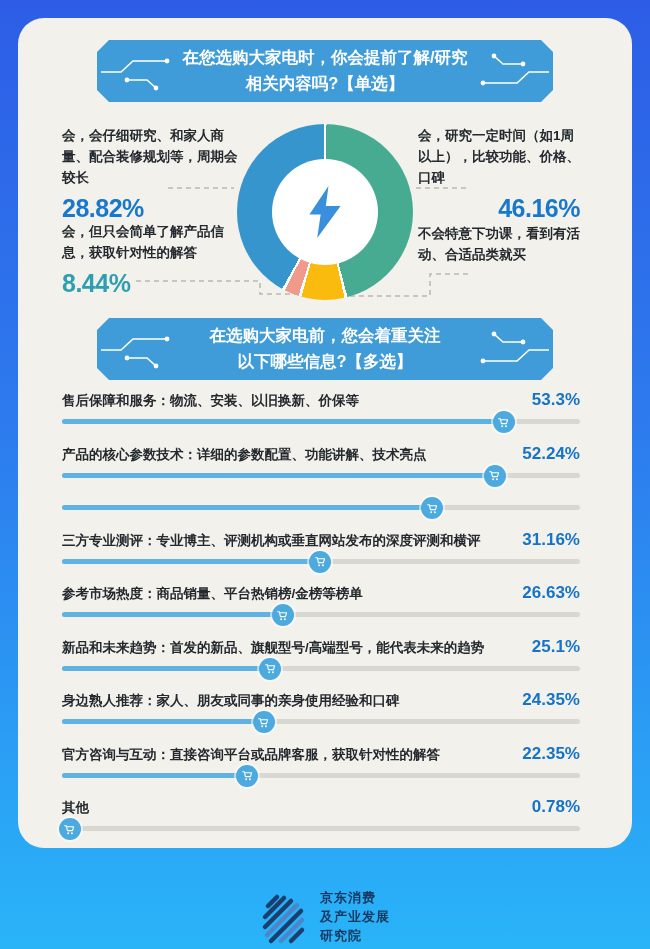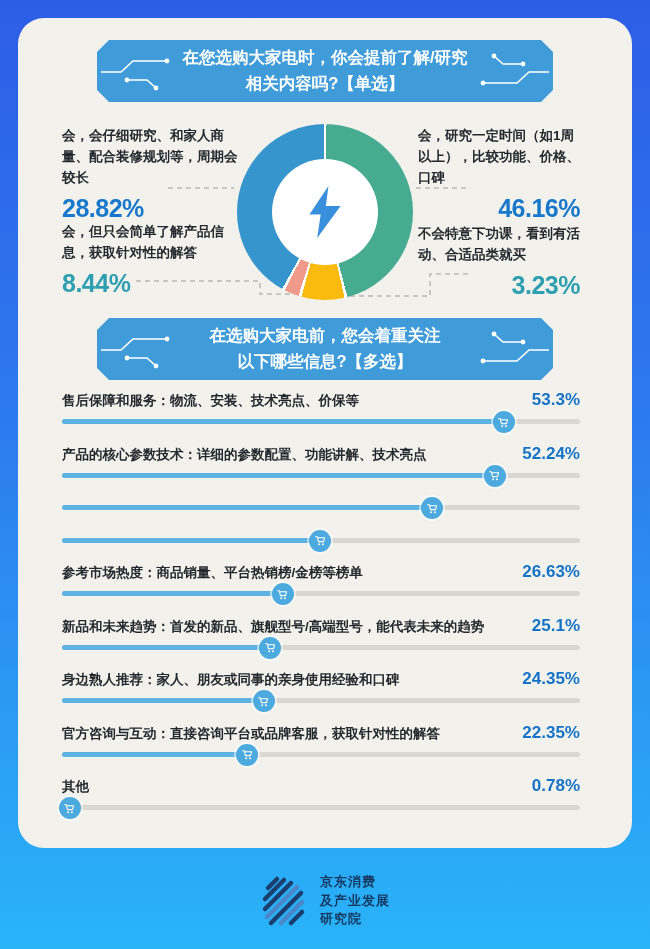--- a/index.html
+++ b/index.html
@@ -35,21 +35,21 @@
   .row-head{display:flex;justify-content:space-between;align-items:baseline;}
   .row-label{font-size:13.5px;font-weight:700;color:#24292e;}
   .row-pct{font-size:17px;font-weight:800;color:#1573c8;white-space:nowrap;}
   .bar-wrap{position:relative;height:21px;margin-top:1px;}
   .track{position:absolute;left:0;top:8px;width:100%;height:5px;border-radius:3px;background:#d8d7d2;}
   .fill{position:absolute;left:0;top:8px;height:5px;border-radius:3px;background:#5fb3e3;}
   .marker{position:absolute;top:0;width:22px;height:22px;border-radius:50%;background:#4caade;
           display:flex;align-items:center;justify-content:center;box-shadow:0 0 0 2px rgba(255,255,255,.55);}
   
   .footer{position:absolute;left:0;top:856px;width:650px;height:90px;
-          display:flex;align-items:center;justify-content:center;gap:14px;}
+          display:flex;align-items:flex-end;justify-content:center;gap:14px;}
   .footer-text{color:#16375f;font-weight:800;font-size:13px;line-height:1.45;letter-spacing:1px;}
 </style>
 </head>
 <body>
 
 <div class="page">
   <div class="card">
 
     <div class="banner" style="top:22px;">
       <svg class="deco left" viewBox="0 0 86 40">
@@ -87,21 +87,20 @@
       <div class="callout" style="left:44px;top:104px;">
         <div class="txt">会，但只会简单了解产品信息，获取针对性的解答</div>
         <div class="pct-big pct-teal">8.44%</div>
       </div>
       <div class="callout right" style="left:400px;top:8px;">
         <div class="txt">会，研究一定时间（如1周以上），比较功能、价格、口碑</div>
         <div class="pct-big pct-blue">46.16%</div>
       </div>
       <div class="callout right" style="left:400px;top:106px;">
         <div class="txt">不会特意下功课，看到有活动、合适品类就买</div>
-        <div class="pct-big pct-teal">3.23%</div>
       </div>
 
       <div class="donut" id="donut" style="background: conic-gradient(rgb(255, 255, 255) 0%, rgb(255, 255, 255) 0.275%, rgb(71, 171, 146) 0.275%, rgb(71, 171, 146) 45.885%, rgb(255, 255, 255) 45.885%, rgb(255, 255, 255) 46.16%, rgb(255, 255, 255) 46.16%, rgb(255, 255, 255) 46.435%, rgb(251, 187, 14) 46.435%, rgb(251, 187, 14) 54.325%, rgb(255, 255, 255) 54.325%, rgb(255, 255, 255) 54.6%, rgb(255, 255, 255) 54.6%, rgb(255, 255, 255) 54.875%, rgb(240, 154, 140) 54.875%, rgb(240, 154, 140) 57.555%, rgb(255, 255, 255) 57.555%, rgb(255, 255, 255) 57.83%, rgb(255, 255, 255) 57.83%, rgb(255, 255, 255) 58.105%, rgb(55, 149, 206) 58.105%, rgb(55, 149, 206) 99.735%, rgb(255, 255, 255) 99.735%, rgb(255, 255, 255) 100.01%);">
         <div class="hole">
           <svg width="44" height="52" viewBox="0 0 24 30">
             <polygon points="14,0 3,16.5 9.5,16.5 7.5,30 21,11.5 12.5,11.5" fill="#3a8fdc"></polygon>
           </svg>
         </div>
       </div>
     </div>
@@ -123,21 +122,21 @@
         <circle cx="66" cy="9" r="2.4" fill="#ffffff"></circle>
         <polyline points="26,28 46,28 55,36" fill="none" stroke="#ffffff" stroke-width="1.6"></polyline>
         <circle cx="26" cy="28" r="2.4" fill="#ffffff"></circle>
         <circle cx="55" cy="36" r="2.4" fill="#ffffff"></circle>
       </svg>
     </div>
 
     <div class="list" id="bar-list">
       <div class="row">
         <div class="row-head">
-          <span class="row-label">售后保障和服务：物流、安装、技术亮点、价保等</span>
+          <span class="row-label">售后保障和服务：物流、安装、以旧换新、价保等</span>
           <span class="row-pct">53.3%</span>
         </div>
         <div class="bar-wrap">
           <div class="track"></div>
           <div class="fill" style="width: 85.28%;"></div>
           <div class="marker" style="left: calc(85.28% - 11px);">
             <svg width="13" height="13" viewBox="0 0 24 24">
               <path d="M3,5 H6 L8.2,14 H17.5 L19.5,7 H7" fill="none" stroke="#ffffff" stroke-width="2" stroke-linejoin="round" stroke-linecap="round"></path>
               <circle cx="9.5" cy="19" r="1.8" fill="#ffffff"></circle>
               <circle cx="16.5" cy="19" r="1.8" fill="#ffffff"></circle>
@@ -172,20 +171,24 @@
             <svg width="13" height="13" viewBox="0 0 24 24">
               <path d="M3,5 H6 L8.2,14 H17.5 L19.5,7 H7" fill="none" stroke="#ffffff" stroke-width="2" stroke-linejoin="round" stroke-linecap="round"></path>
               <circle cx="9.5" cy="19" r="1.8" fill="#ffffff"></circle>
               <circle cx="16.5" cy="19" r="1.8" fill="#ffffff"></circle>
             </svg>
           </div>
         </div>
       </div>
 
       <div class="row">
+        <div class="row-head">
+          <span class="row-label">三方专业测评：专业博主、评测机构或垂直网站发布的深度评测和横评</span>
+          <span class="row-pct">31.16%</span>
+        </div>
         <div class="bar-wrap">
           <div class="track"></div>
           <div class="fill" style="width: 49.856%;"></div>
           <div class="marker" style="left: calc(49.856% - 11px);">
             <svg width="13" height="13" viewBox="0 0 24 24">
               <path d="M3,5 H6 L8.2,14 H17.5 L19.5,7 H7" fill="none" stroke="#ffffff" stroke-width="2" stroke-linejoin="round" stroke-linecap="round"></path>
               <circle cx="9.5" cy="19" r="1.8" fill="#ffffff"></circle>
               <circle cx="16.5" cy="19" r="1.8" fill="#ffffff"></circle>
             </svg>
           </div>

